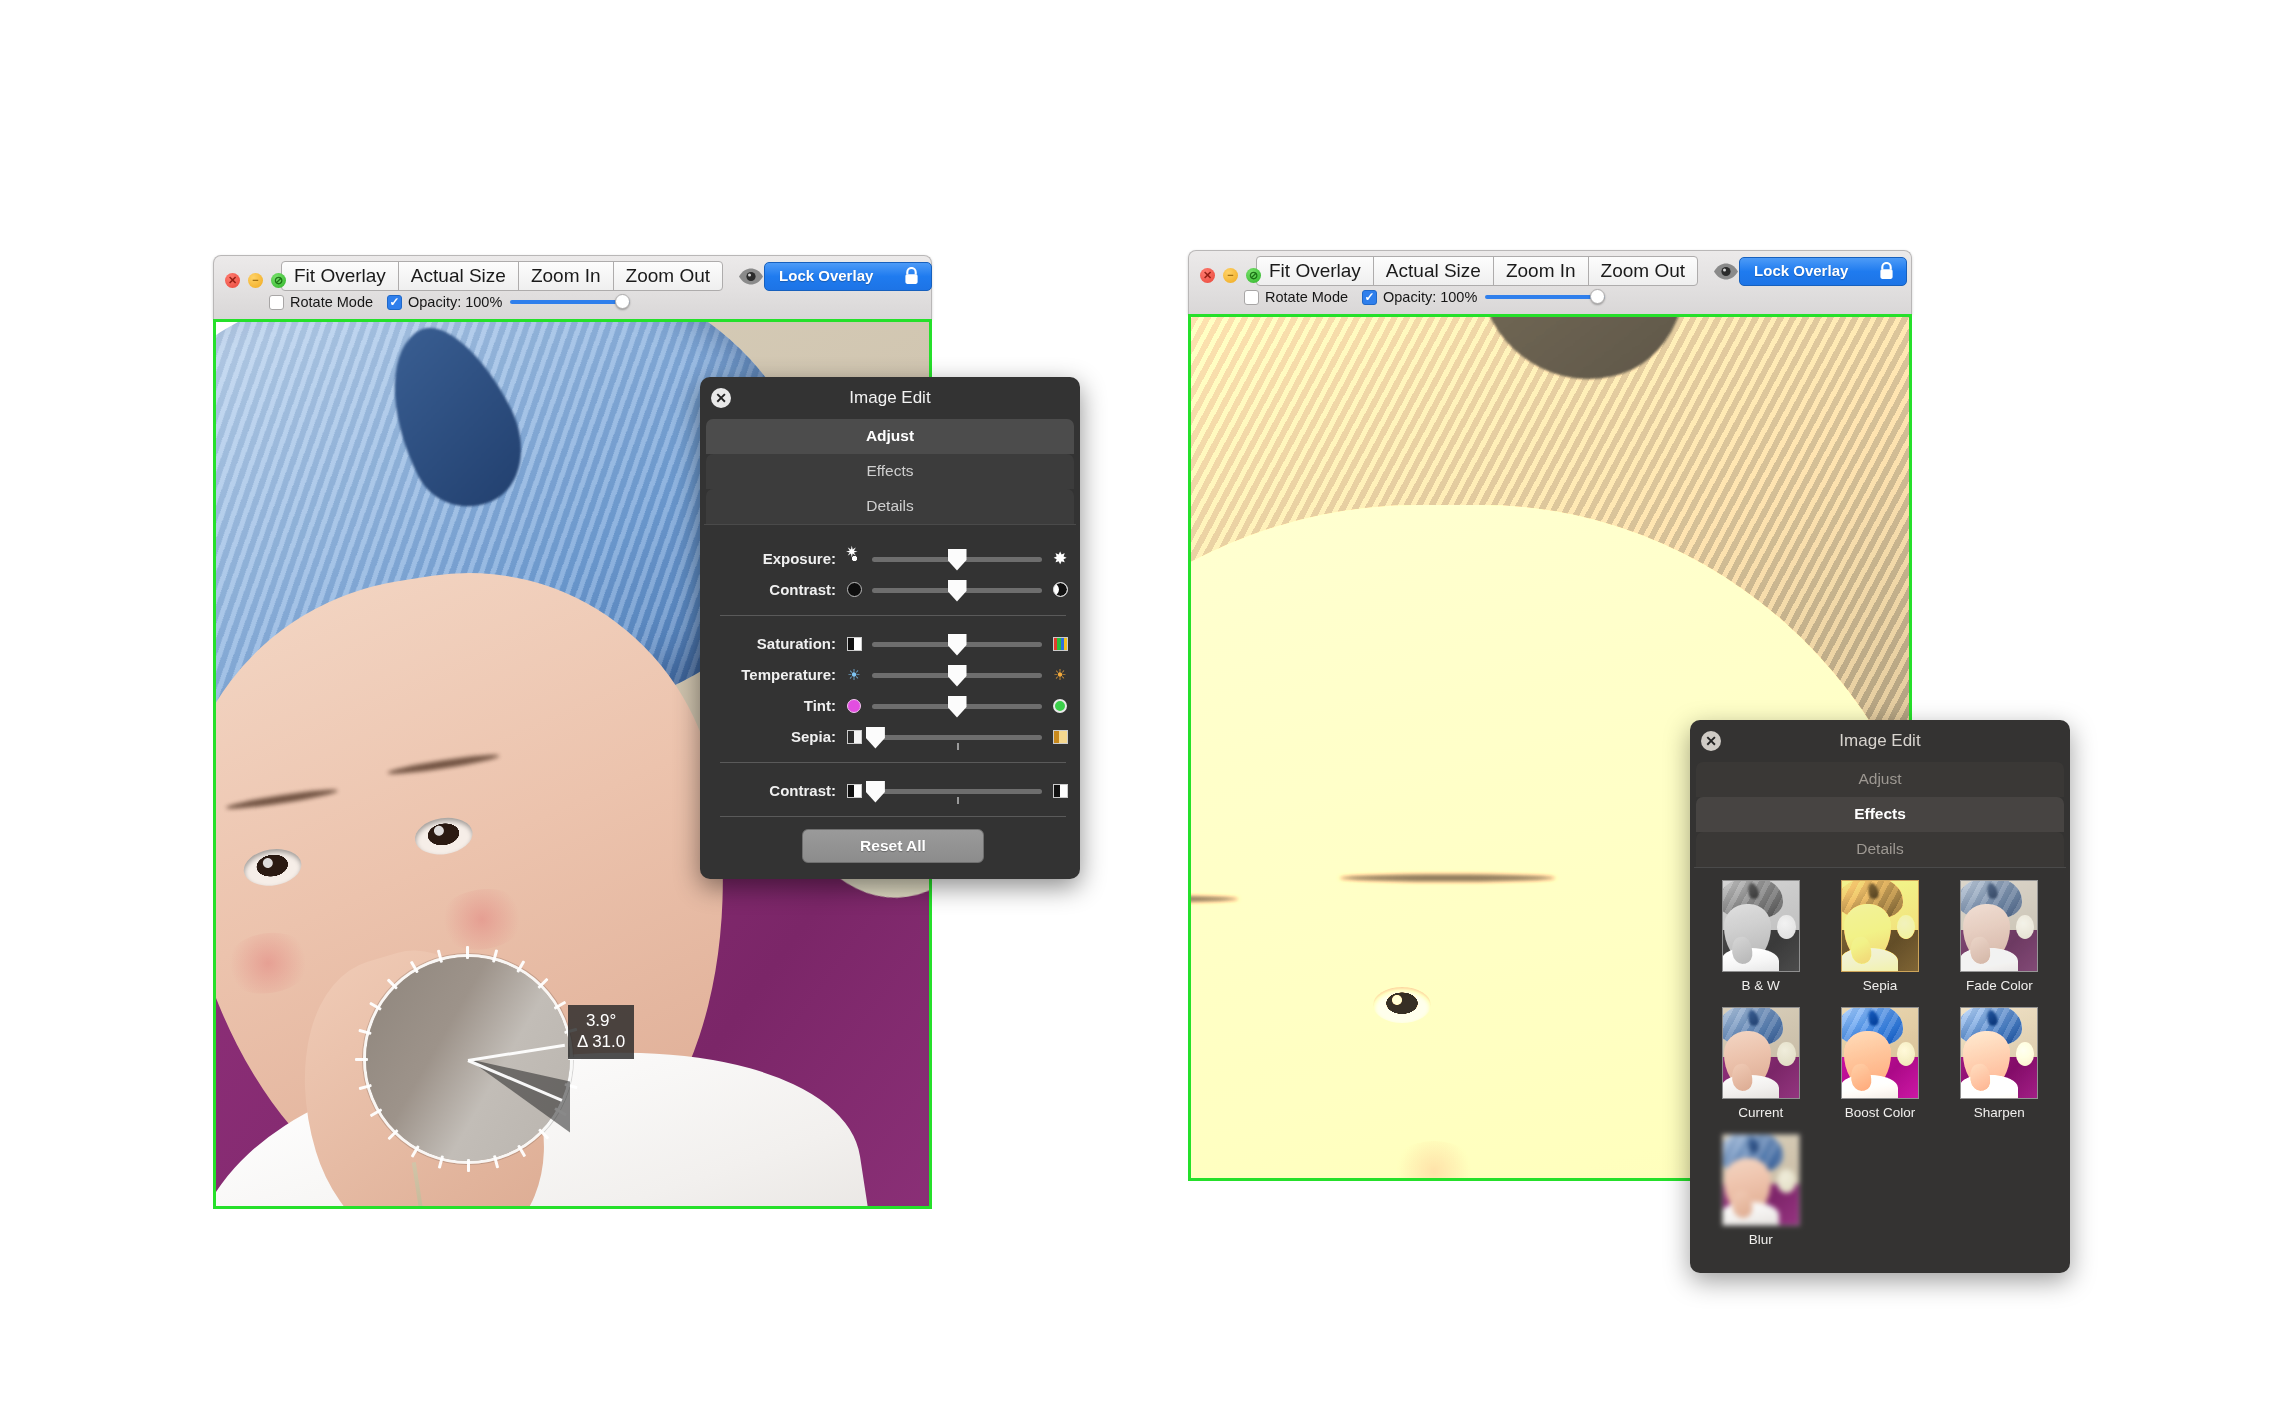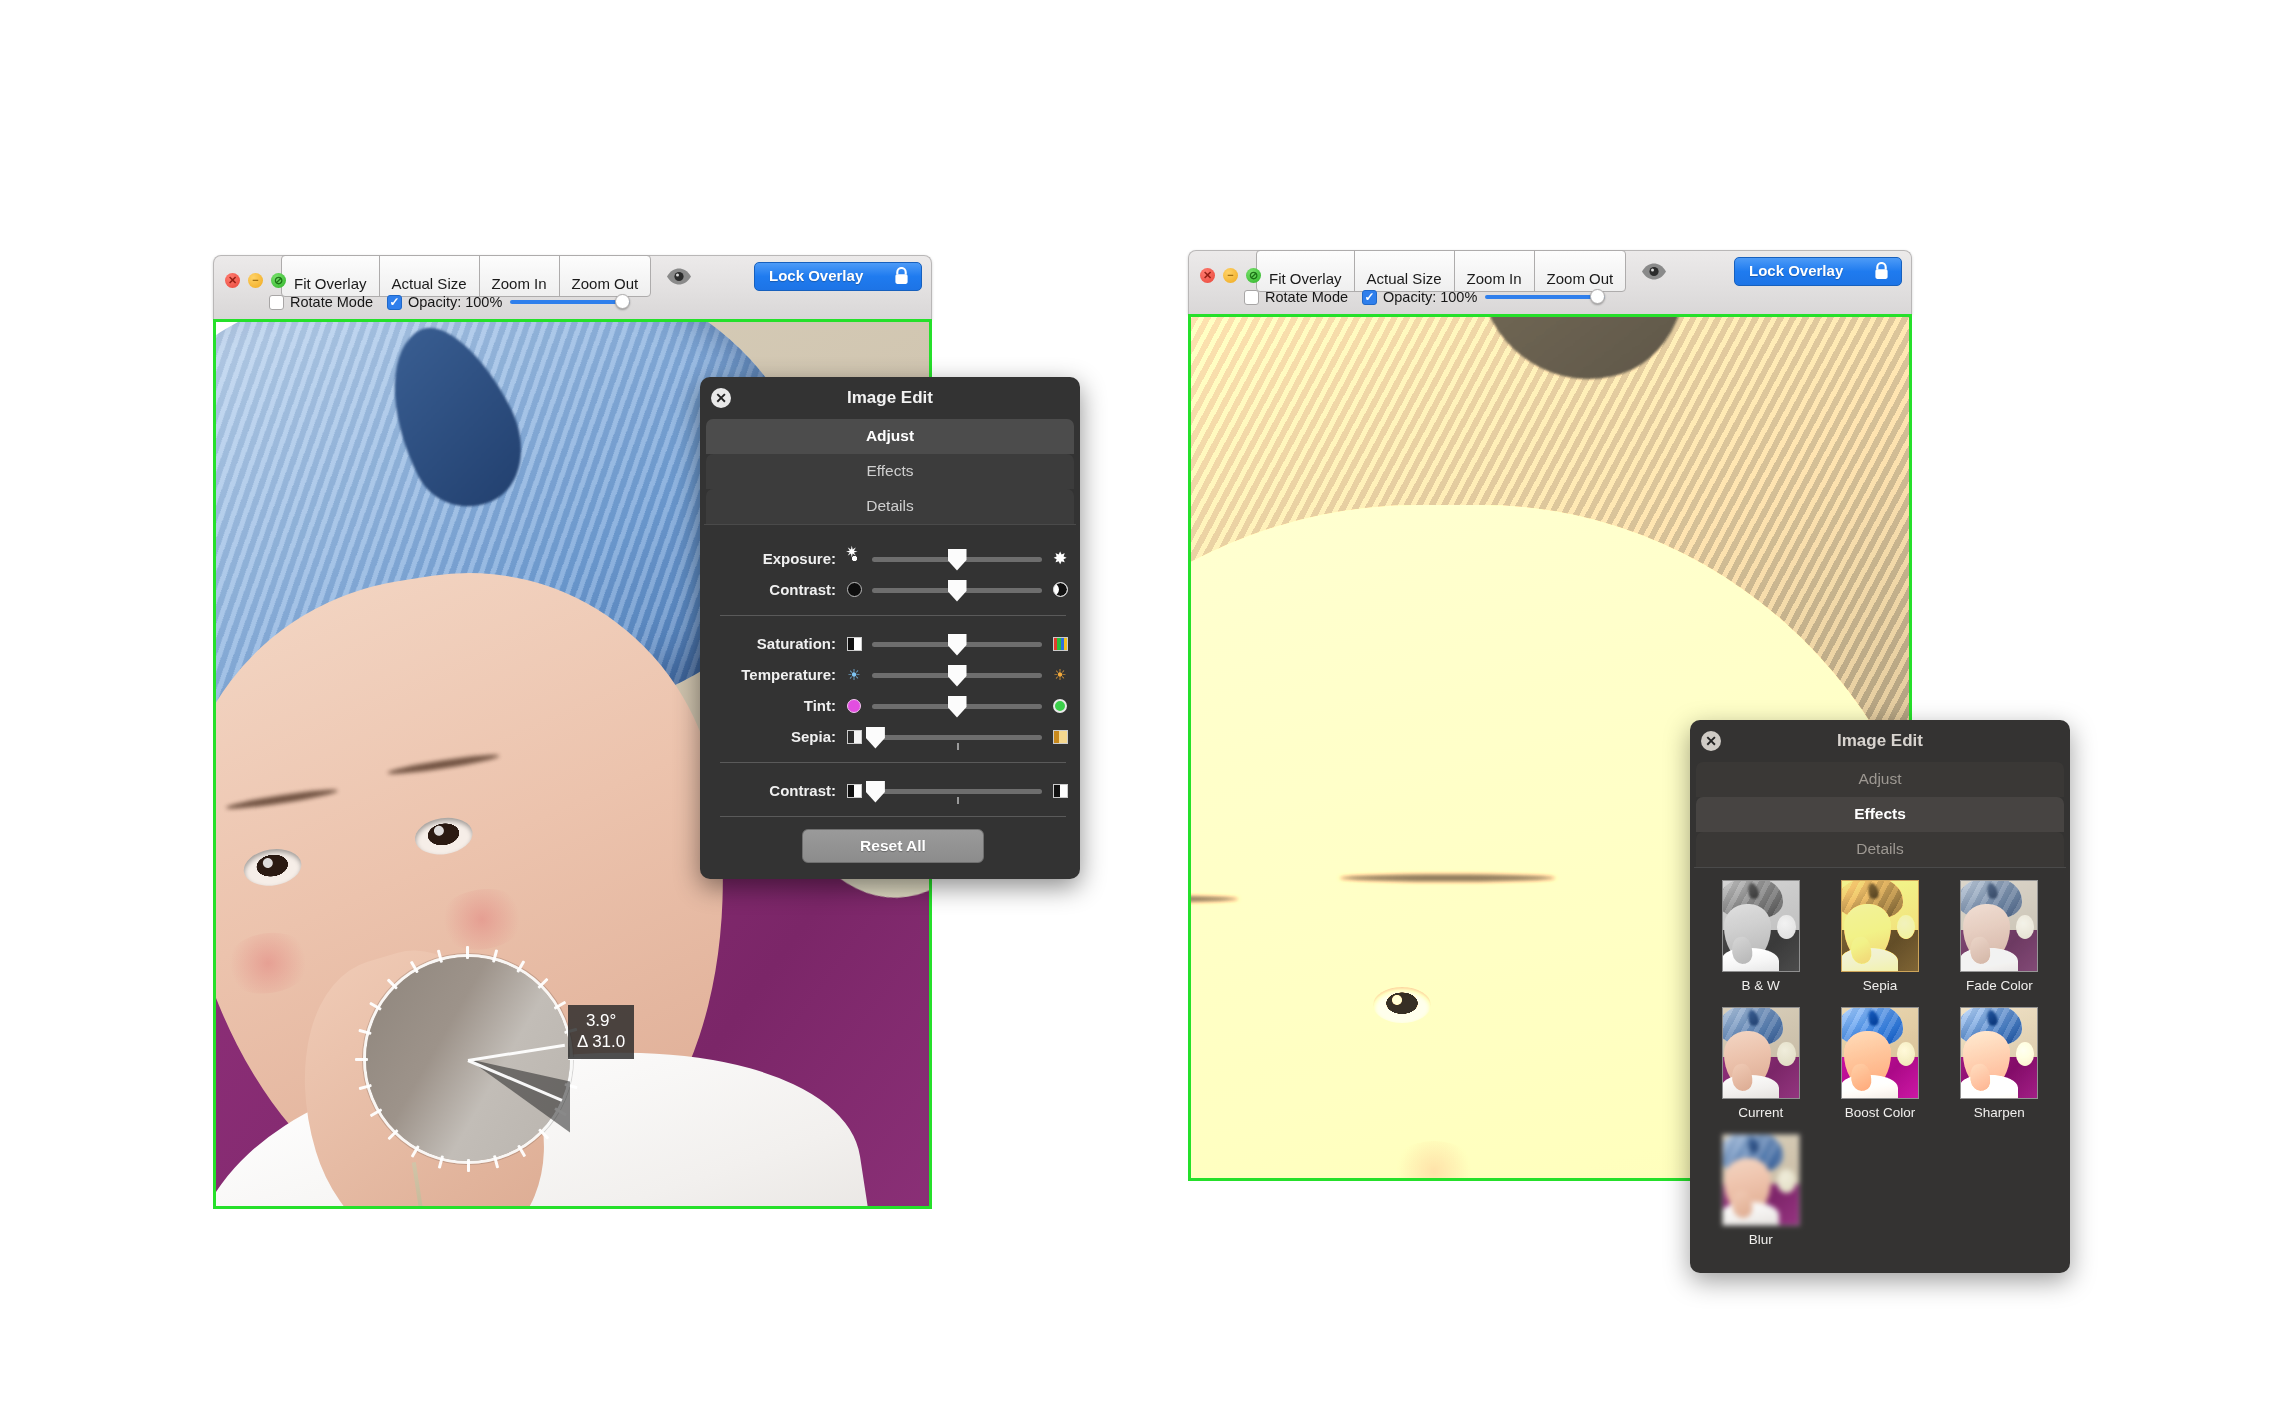--- a/index.html
+++ b/index.html
@@ -35,24 +35,24 @@
   .light { width: 15px; height: 15px; border-radius: 50%;
            display: flex; align-items: center; justify-content: center;
            font-size: 11px; line-height: 1; font-weight: bold; }
   .light.red   { background: radial-gradient(circle at 35% 30%, #ff7b6f, #e8463a); color: #7a0b00; }
   .light.amber { background: radial-gradient(circle at 35% 30%, #ffd266, #efa91f); color: #8a5800; }
   .light.green { background: radial-gradient(circle at 35% 30%, #78e26b, #2eb328); color: #0c5c08; }
   .light span { opacity: .8; transform: translateY(-.5px); }
 
   .tb-buttons { display: flex; margin-left: 58px; }
   .tb-btn {
-    font-size: 15px; color: #1a1a1a;
+    font-size: 19px; color: #1a1a1a;
     background: linear-gradient(to bottom, #fdfdfd, #efefef);
     border: 1px solid #aeacac;
-    padding: 19px 12px 4px 12px;
+    padding: 3px 12px 4px 12px;
     margin-right: -1px;
     white-space: nowrap;
     line-height: 1.15;
   }
   .tb-btn:first-child { border-radius: 4px 0 0 4px; }
   .tb-btn:last-child  { border-radius: 0 4px 4px 0; }
 
   .eye-icon { margin-left: 16px; display: flex; align-items: center; }
 
   .lock-btn {
@@ -201,21 +201,21 @@
   .panel {
     position: absolute;
     background: #333333;
     border-radius: 10px;
     box-shadow: 0 8px 26px rgba(0,0,0,.45);
     color: #fff;
     overflow: hidden;
   }
   .panel.inactive { background: #343332; box-shadow: 0 8px 26px rgba(0,0,0,.38); }
   .panel-head { position: relative; height: 42px; }
-  .panel-title { text-align: center; font-size: 17px; font-weight: bold;
+  .panel-title { text-align: center; font-size: 17px; font-weight: normal;
                  line-height: 42px; color: #f2f2f2; }
   .panel.inactive .panel-title { color: #d8d4cf; }
   .panel-close {
     position: absolute; left: 11px; top: 11px;
     width: 20px; height: 20px; border-radius: 50%;
     background: #e9e9e9; color: #222;
     display: flex; align-items: center; justify-content: center;
     font-size: 14px; font-weight: bold; line-height: 1;
   }
   .panel.inactive .panel-close { background: #cfcbc5; }

